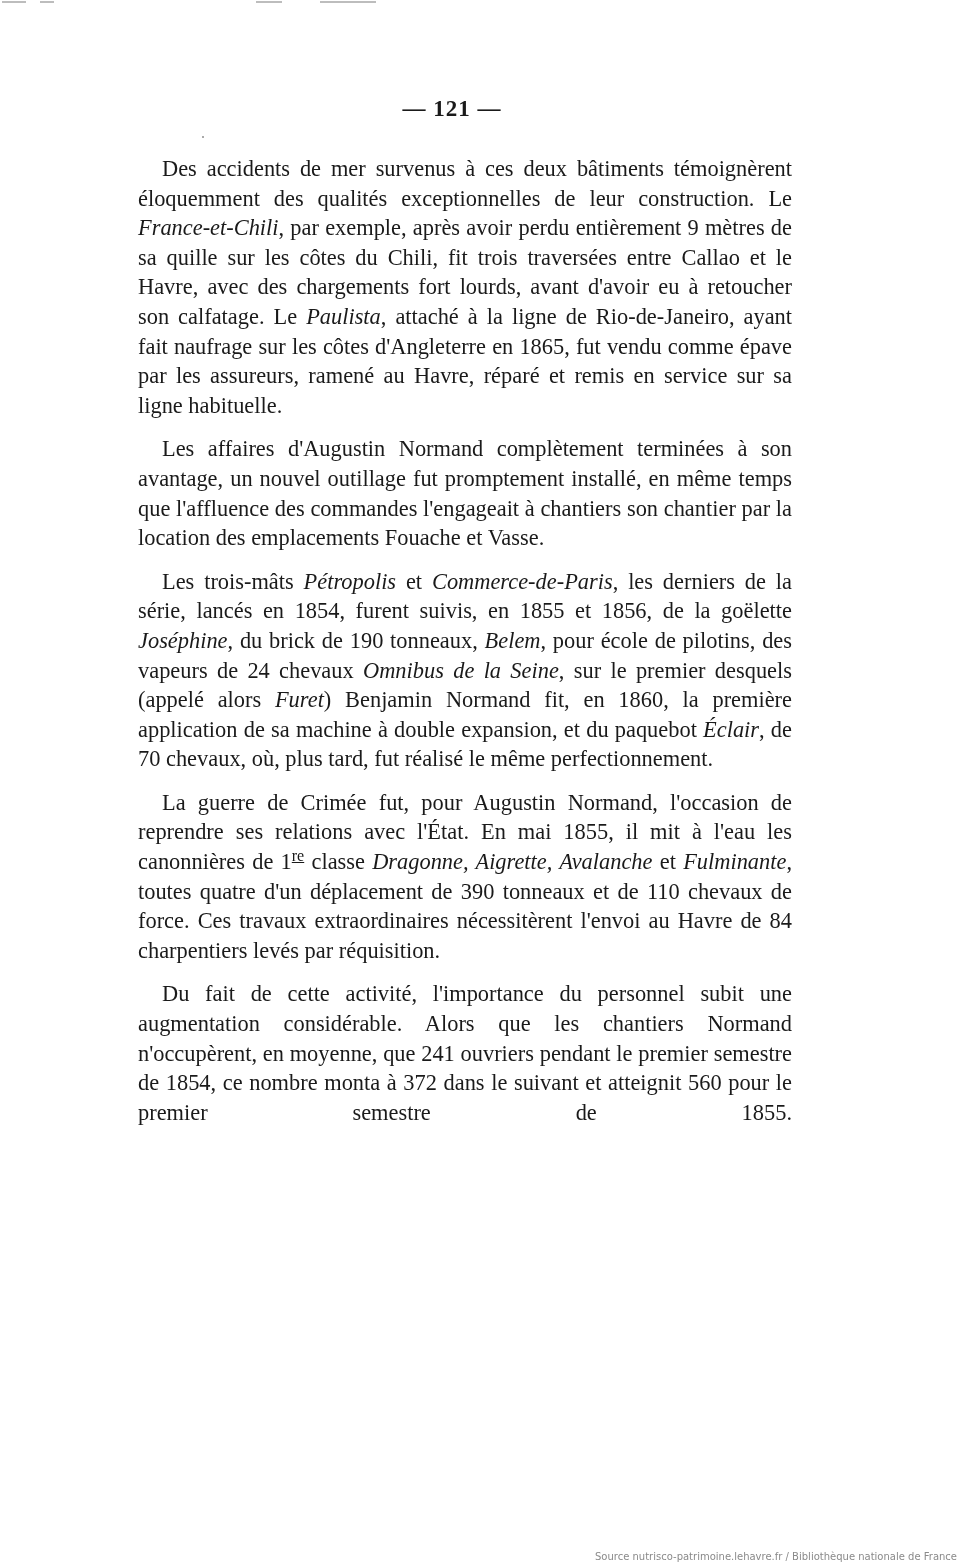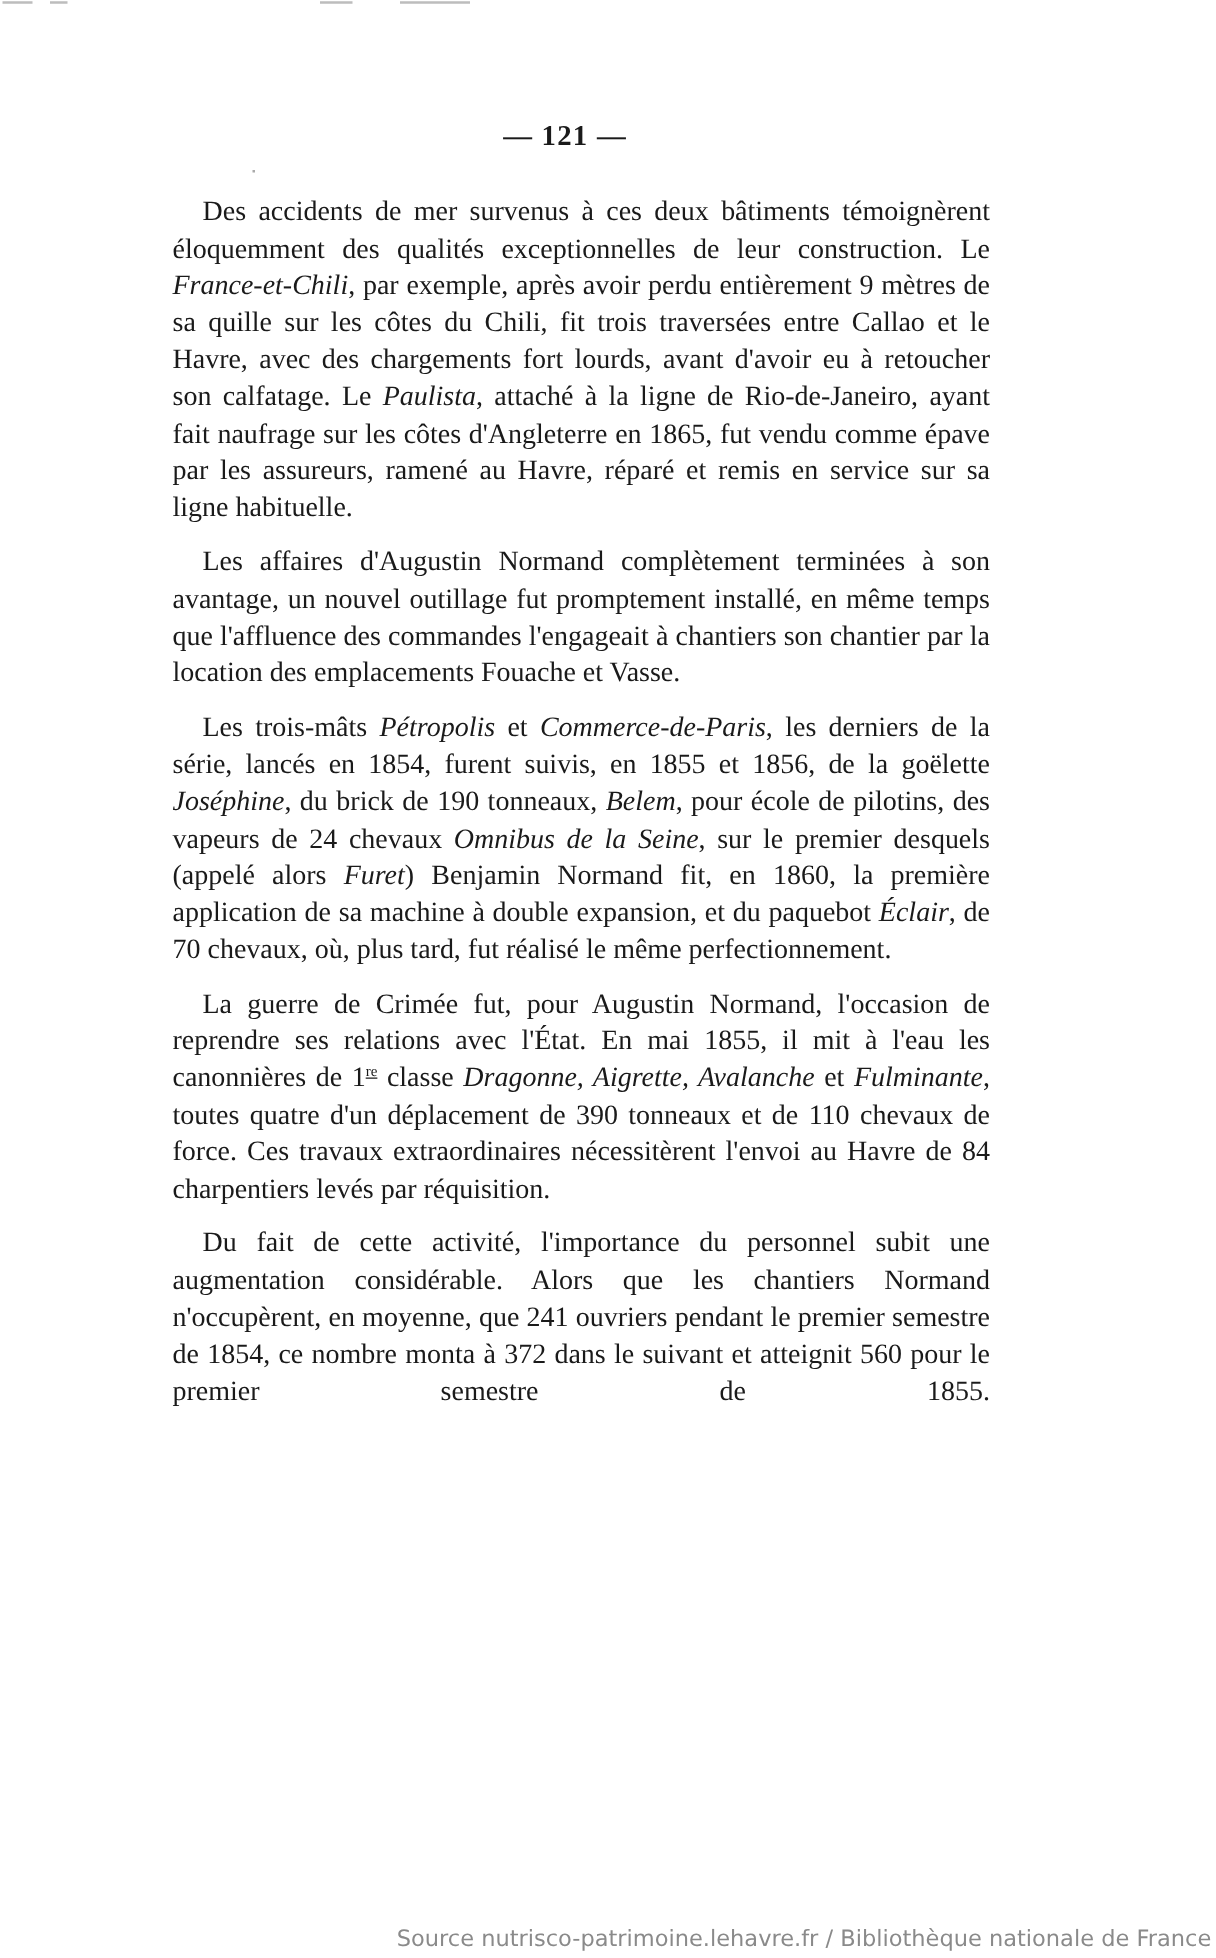--- a/index.html
+++ b/index.html
@@ -7,23 +7,23 @@
          font-family: "Liberation Serif", "DejaVu Serif", serif; color: #1a1a1a; }
   .topmarks { position: absolute; top: 0; left: 0; width: 973px; height: 4px; }
   .topmarks span { position: absolute; top: 1px; height: 2px; background: #bdbdbd; }
   .page-number { position: absolute; top: 96px; left: 0; width: 904px; text-align: center;
                  font-size: 23px; font-weight: bold; letter-spacing: 1px; }
   .body-text { position: absolute; top: 154px; left: 138px; width: 654px;
                font-size: 22.4px; line-height: 29.6px; }
   .para { margin: 0 0 14px 0; text-indent: 24px; text-align: justify; }
   .para:last-child { text-align-last: justify; }
   .para i { font-style: italic; }
-  .para sup { font-size: 12px; line-height: 0; text-decoration: underline; }
-  .source-footer { position: absolute; bottom: 4px; right: 4px;
-                   font-family: "DejaVu Sans", sans-serif; font-size: 18px; color: #8a8a8a; }
+  .para sup { font-size: 16px; line-height: 0; text-decoration: underline; }
+  .source-footer { position: absolute; bottom: 4px; right: 16px;
+                   font-family: "DejaVu Sans", sans-serif; font-size: 10px; color: #8a8a8a; }
   .stray { position: absolute; width: 2px; height: 2px; background: #aaa; }
 </style>
 </head>
 <body>
 
 <div class="topmarks">
   <span style="left:2px;width:24px"></span>
   <span style="left:40px;width:14px"></span>
   <span style="left:256px;width:26px"></span>
   <span style="left:320px;width:56px"></span>

